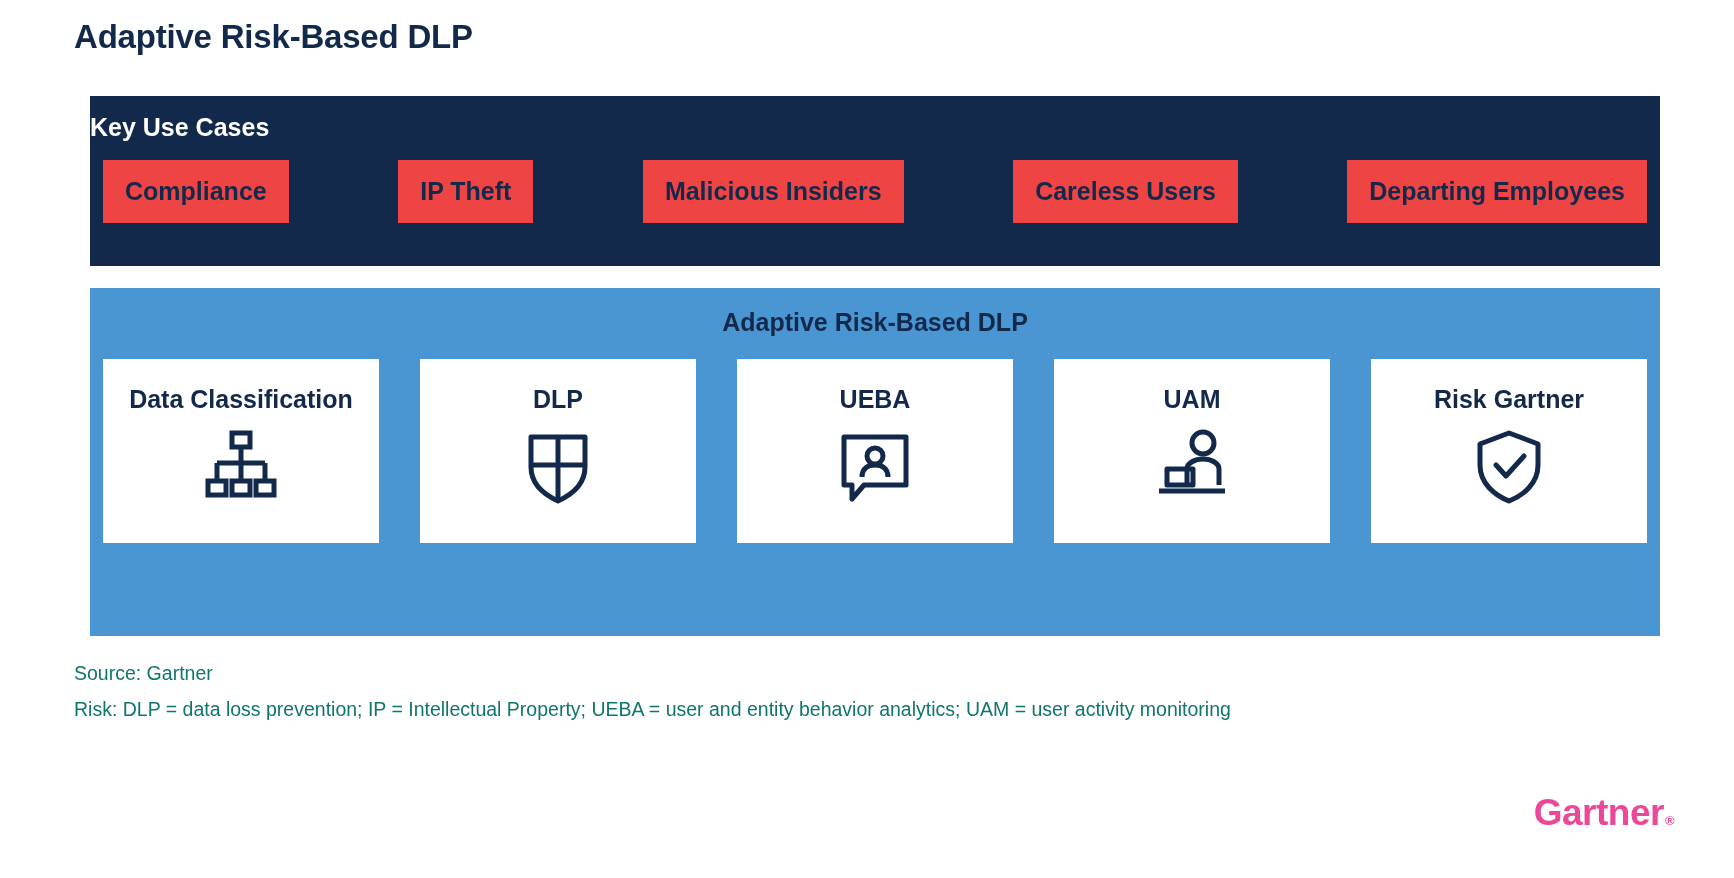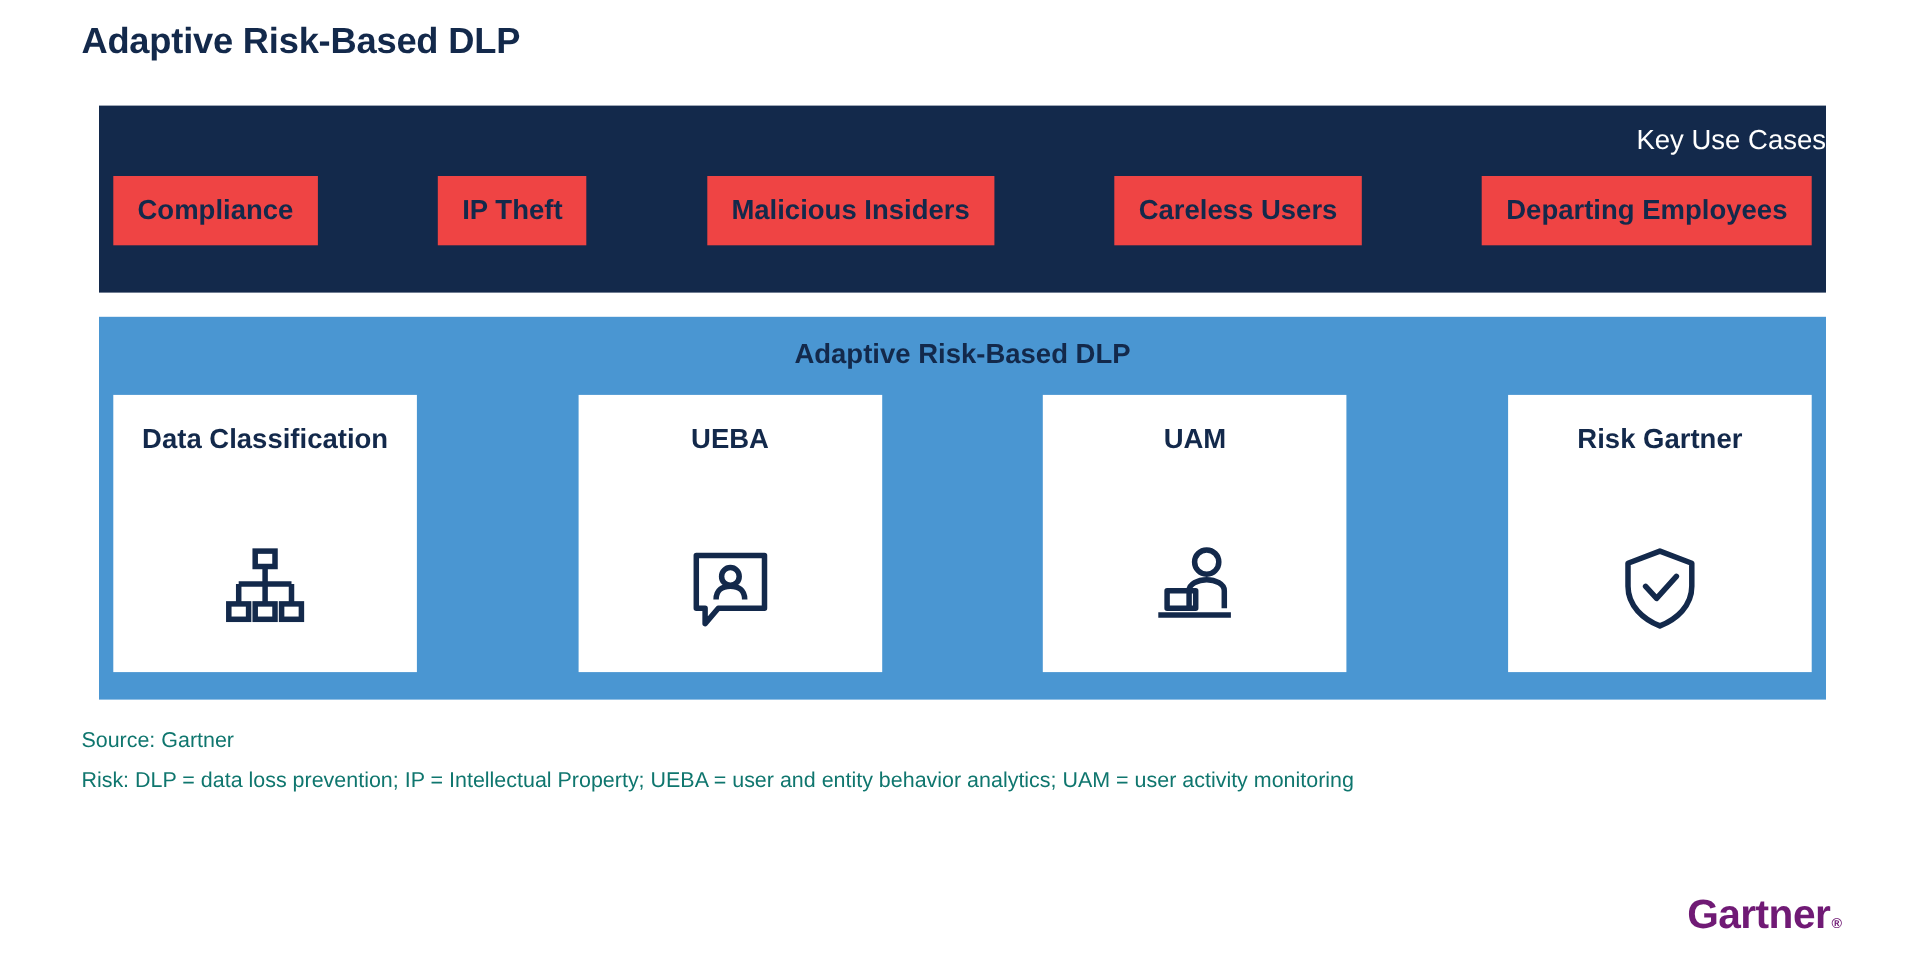--- a/index.html
+++ b/index.html
@@ -36,24 +36,24 @@
   .usecases-band {
     position: absolute;
     left: 90px;
     top: 96px;
     width: 1570px;
     height: 170px;
     background: #13294b;
     box-sizing: border-box;
   }
   .usecases-heading {
-    text-align: right;
+    text-align: left;
     color: #ffffff;
     font-size: 25px;
-    font-weight: normal;
+    font-weight: bold;
     margin-top: 17px;
   }
   .usecases-row {
     display: flex;
     align-items: center;
     justify-content: space-between;
     padding: 0 13px;
     margin-top: 18px;
   }
   .usecase-chip {
@@ -89,21 +89,21 @@
   .capability-row {
     display: flex;
     align-items: flex-start;
     justify-content: space-between;
     padding: 0 13px;
     margin-top: 22px;
   }
   .capability-card {
     background: #ffffff;
     width: 276px;
-    height: 252px;
+    height: 184px;
     box-sizing: border-box;
     display: flex;
     flex-direction: column;
     align-items: center;
     padding-top: 24px;
   }
   .capability-label {
     font-size: 25px;
     font-weight: bold;
     color: #13294b;
@@ -132,24 +132,24 @@
     color: #0f766e;
     font-size: 19.5px;
     line-height: 1.85;
     font-family: "Liberation Sans", sans-serif;
   }
 
   
   .logo {
     position: absolute;
     right: 60px;
-    bottom: 25px;
+    bottom: 44px;
     font-size: 37px;
     font-weight: bold;
-    color: #701a75;
+    color: #ec4899;
     letter-spacing: -0.5px;
     text-align: right;
   }
   .logo .reg {
     font-size: 13px;
     font-weight: bold;
     vertical-align: baseline;
     margin-left: 1px;
   }
 </style>
@@ -185,20 +185,30 @@
             <rect x="56" y="56" width="18" height="14"></rect>
             <line x1="41" y1="22" x2="41" y2="38"></line>
             <line x1="17" y1="38" x2="65" y2="38"></line>
             <line x1="17" y1="38" x2="17" y2="56"></line>
             <line x1="41" y1="38" x2="41" y2="56"></line>
             <line x1="65" y1="38" x2="65" y2="56"></line>
           </svg>
         </div>
       </div>
 
+      <div class="capability-card">
+        <div class="capability-label">DLP</div>
+        <div class="capability-icon">
+          <svg width="82" height="82" viewBox="0 0 82 82" fill="none" stroke="#13294b" stroke-width="5" stroke-linejoin="round">
+            <path d="M14 12 H68 V42 C68 60 54 70 41 76 C28 70 14 60 14 42 Z"></path>
+            <line x1="41" y1="12" x2="41" y2="76"></line>
+            <line x1="14" y1="40" x2="68" y2="40"></line>
+          </svg>
+        </div>
+      </div>
 
       <div class="capability-card">
         <div class="capability-label">UEBA</div>
         <div class="capability-icon">
           <svg width="82" height="82" viewBox="0 0 82 82" fill="none" stroke="#13294b" stroke-width="5" stroke-linejoin="round">
             <path d="M10 12 H72 V60 H30 L18 74 V60 H10 Z"></path>
             <circle cx="41" cy="31" r="8"></circle>
             <path d="M28 52 C28 43 34 40 41 40 C48 40 54 43 54 52"></path>
           </svg>
         </div>

